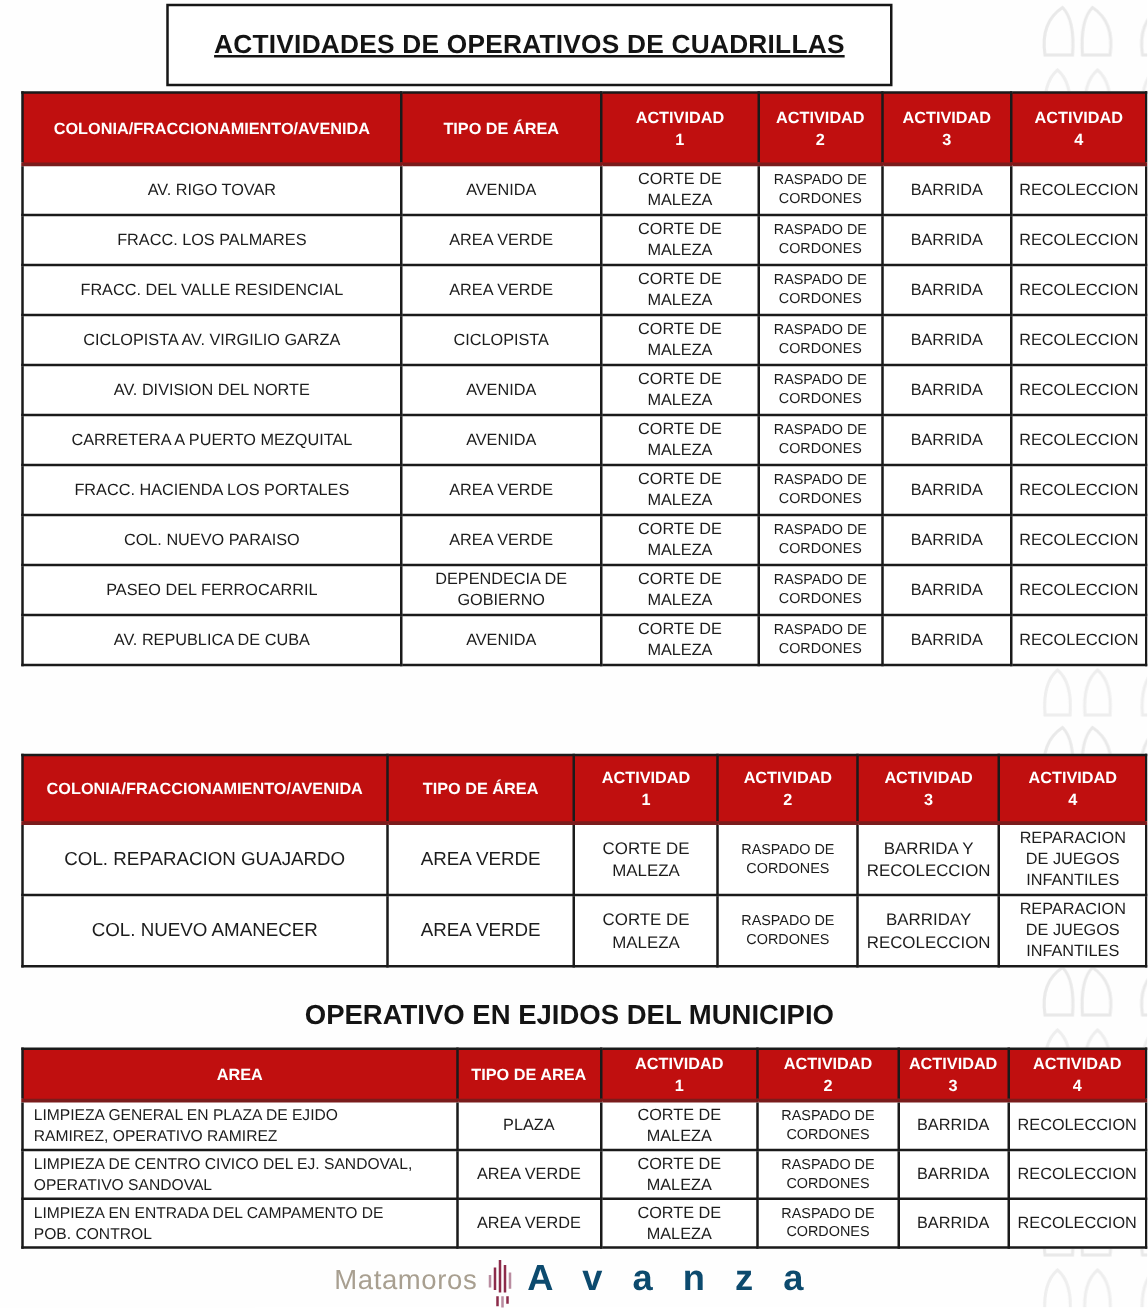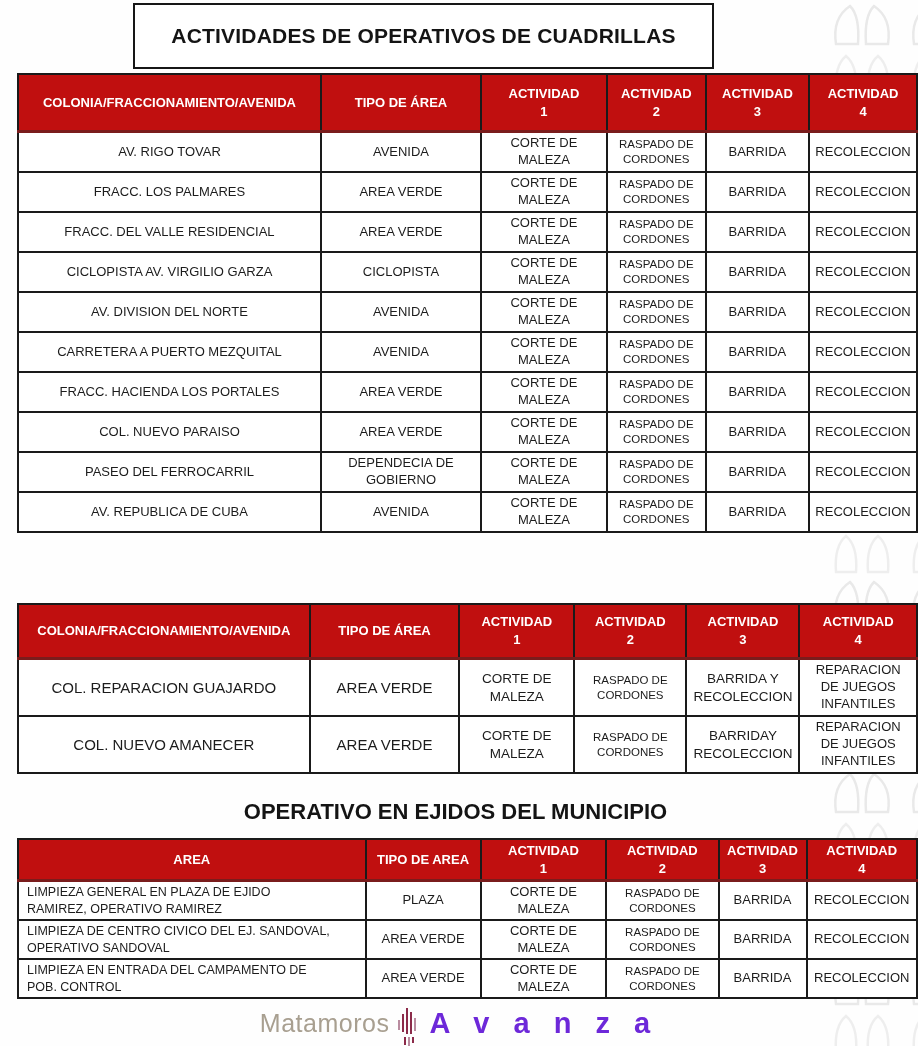--- a/index.html
+++ b/index.html
@@ -36,20 +36,21 @@
     background: #ffffff;
     border: 2px solid #161616;
     display: flex;
     align-items: center;
     justify-content: center;
     font-size: 21px;
     font-weight: bold;
     color: #141414;
     letter-spacing: 0.2px;
     z-index: 2;
+    text-decoration: underline;
   }
   table.t {
     position: absolute;
     left: 17px;
     width: 901px;
     border-collapse: collapse;
     table-layout: fixed;
     background: #ffffff;
     z-index: 1;
   }
@@ -112,27 +113,27 @@
     top: 1001px;
     width: 918px;
     height: 45px;
     display: flex;
     align-items: center;
     justify-content: center;
     gap: 8px;
     z-index: 1;
   }
   .brand-gray {
-    font-size: 25px;
+    font-size: 22px;
     color: #A89F90;
     letter-spacing: 0.5px;
   }
   .brand-maroon {
     font-size: 29px;
-    color: #6d28d9;
+    color: #0c4a6e;
     font-weight: bold;
     letter-spacing: 8px;
   }
   .bars-icon { margin-top: 8px; }
 </style>
 </head>
 <body>
 
 <div class="page">
 

